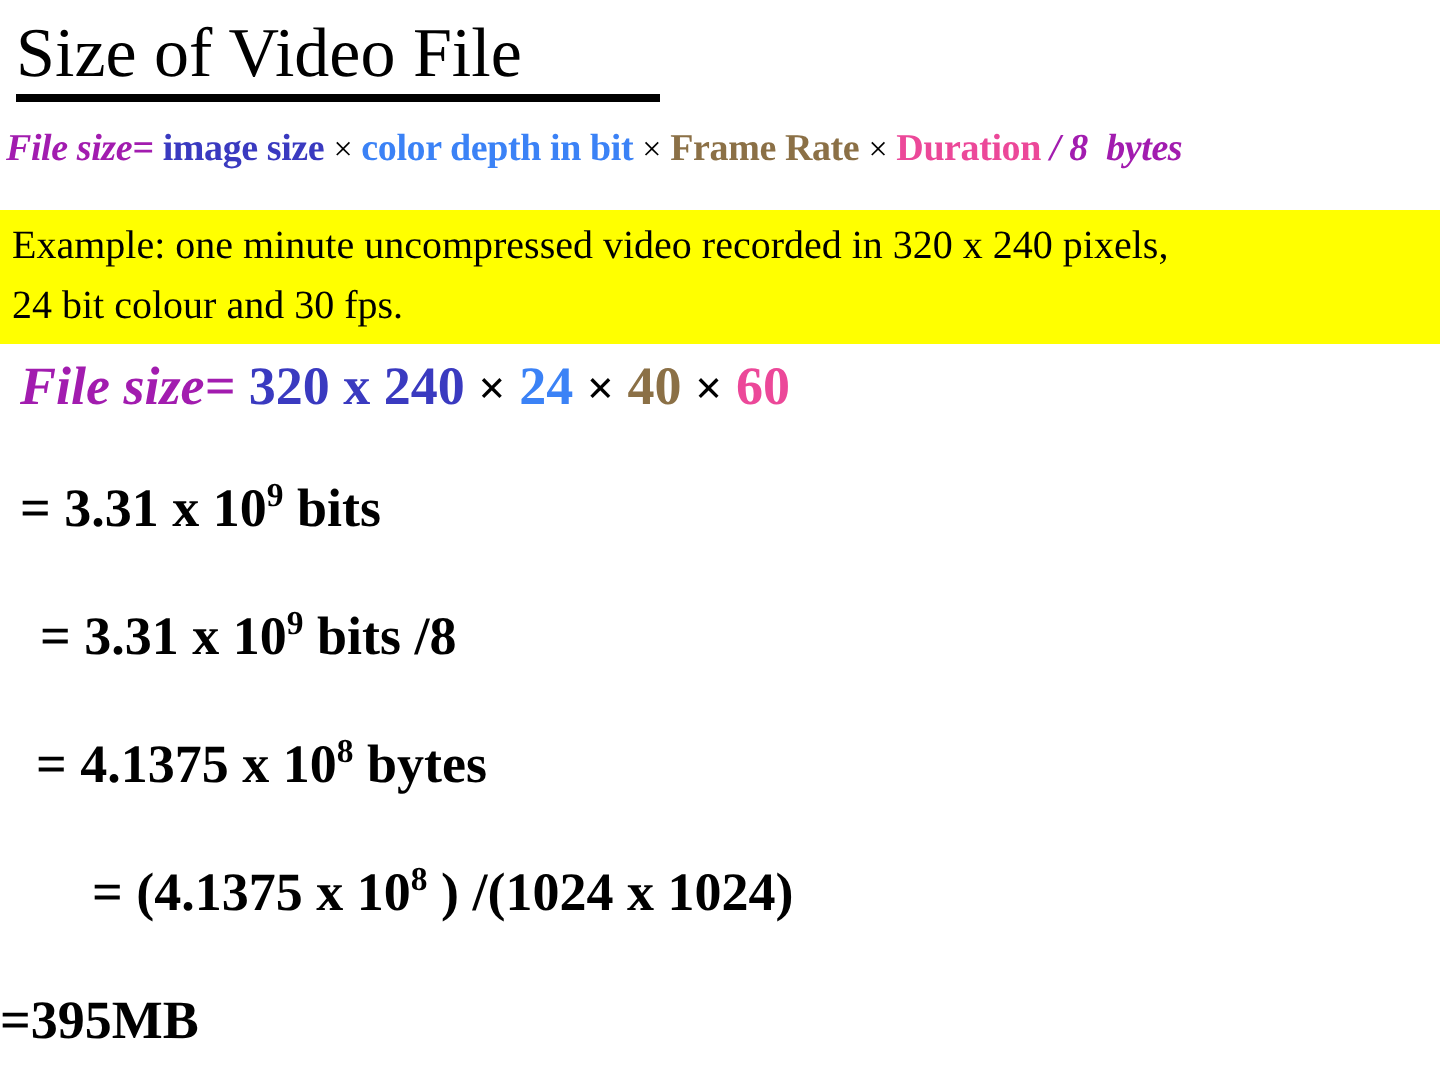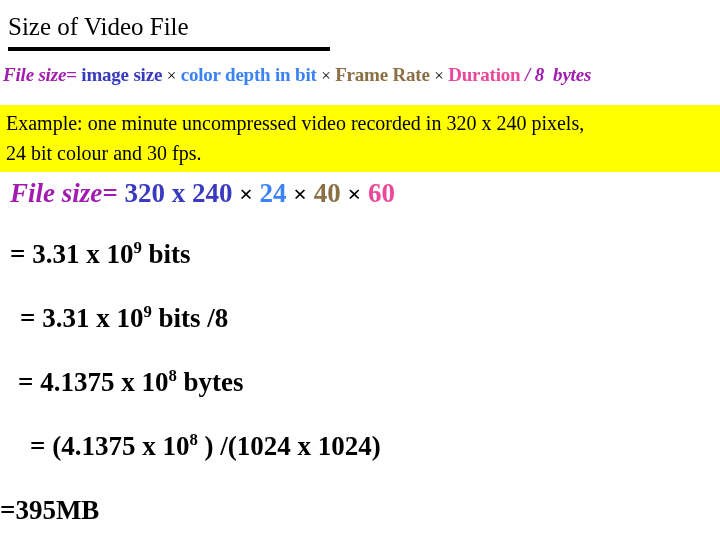--- a/index.html
+++ b/index.html
@@ -14,21 +14,21 @@
     font-family: "Liberation Serif", "DejaVu Serif", serif;
     color: #000000;
     position: relative;
   }
 
   
   .slide-title {
     position: absolute;
     left: 8px;
     top: 6px;
-    font-size: 25px;
+    font-size: 35px;
     line-height: 42px;
     font-weight: normal;
     letter-spacing: 0px;
     white-space: nowrap;
     color: #000;
   }
   .title-underline {
     position: absolute;
     left: 8px;
     top: 47px;
@@ -116,21 +116,21 @@
   }
   sup {
     font-size: 0.62em;
     vertical-align: super;
     line-height: 0;
   }
   
   .rl-0 { padding-left: 10px; }
   .rl-1 { padding-left: 20px; }
   .rl-2 { padding-left: 18px; }
-  .rl-3 { padding-left: 30px; }
+  .rl-3 { padding-left: 46px; }
   .rl-4 { padding-right: 260px; }
 </style>
 </head>
 <body>
 
 <div class="slide-title">Size of Video File</div>
 <div class="title-underline"></div>
 
 <div class="formula-line">
   <span class="c-black">File size=</span><span>&nbsp;</span><span class="c-blue">image size</span><span>&nbsp;</span><span class="times">×</span><span>&nbsp;</span><span class="c-green">color depth in bit</span><span>&nbsp;</span><span class="times">×</span><span>&nbsp;</span><span class="c-brown">Frame Rate</span><span>&nbsp;</span><span class="times">×</span><span>&nbsp;</span><span class="c-magenta">Duration</span><span>&nbsp;</span><span class="c-black">/ 8</span><span>&nbsp;&nbsp;</span><span class="c-black">bytes</span>

